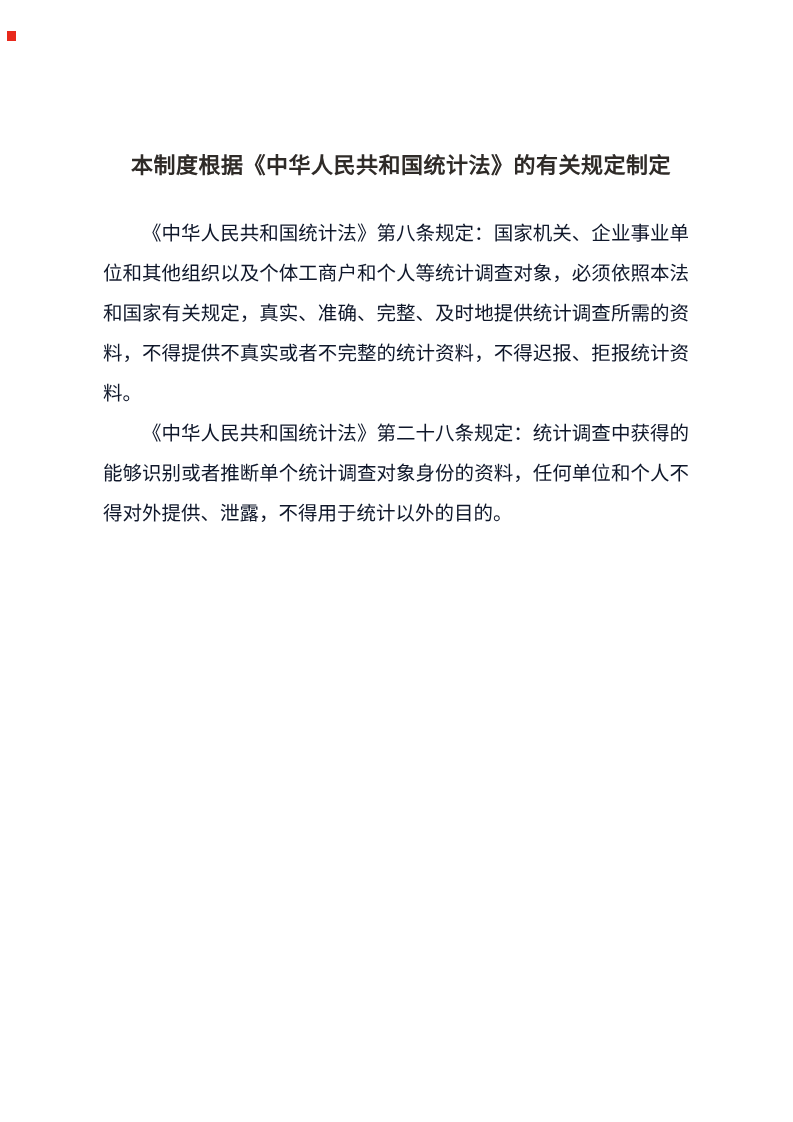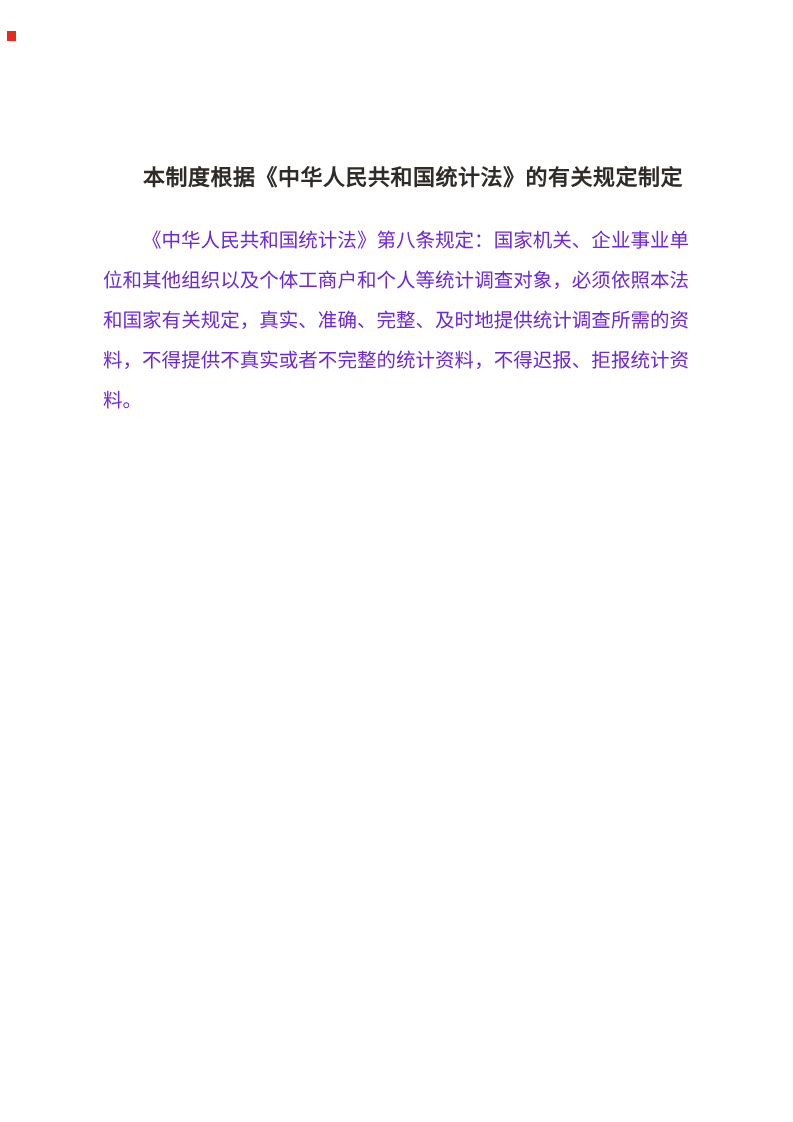--- a/index.html
+++ b/index.html
@@ -23,34 +23,34 @@
     top: 31px;
     width: 9px;
     height: 10px;
     background: #e8291c;
   }
   .doc-title {
     position: absolute;
     top: 147px;
     left: 103px;
     width: 588px;
-    margin: 16px;
+    margin: 4px;
     font-size: 22px;
     line-height: 30px;
     font-weight: bold;
     text-align: center;
     color: #2f2b28;
     letter-spacing: 0.5px;
   }
   .doc-body {
     position: absolute;
-    top: 221px;
+    top: 214px;
     left: 103px;
     width: 586px;
-    color: #6d28d9;
+    color: #0f172a;
   }
   .doc-body p {
     margin: 0;
     font-size: 19.5px;
     line-height: 40px;
     text-align: justify;
     text-justify: inter-ideograph;
     text-indent: 2em;
     word-break: break-all;
   }
@@ -58,14 +58,15 @@
 </head>
 <body>
 
 <div class="page">
   <div class="corner-marker"></div>
 
   <h1 class="doc-title">本制度根据《中华人民共和国统计法》的有关规定制定</h1>
 
   <div class="doc-body">
     <p>《中华人民共和国统计法》第八条规定：国家机关、企业事业单位和其他组织以及个体工商户和个人等统计调查对象，必须依照本法和国家有关规定，真实、准确、完整、及时地提供统计调查所需的资料，不得提供不真实或者不完整的统计资料，不得迟报、拒报统计资料。</p>
+    <p>《中华人民共和国统计法》第二十八条规定：统计调查中获得的能够识别或者推断单个统计调查对象身份的资料，任何单位和个人不得对外提供、泄露，不得用于统计以外的目的。</p>
   </div>
 </div>
 
 </body></html>

